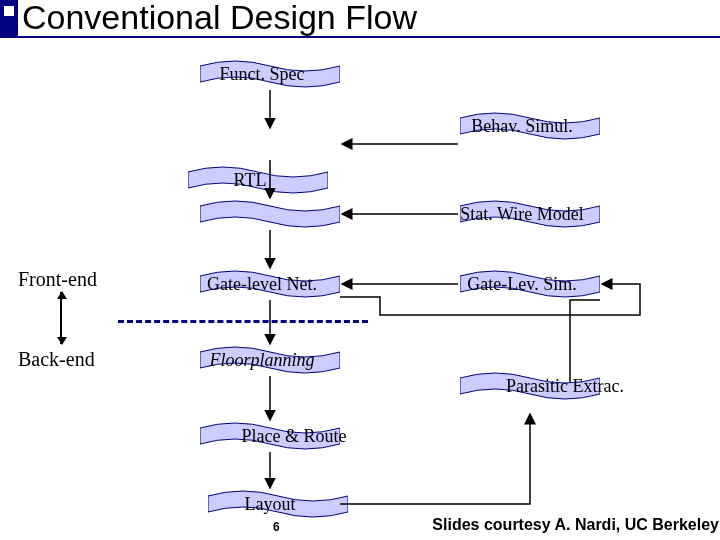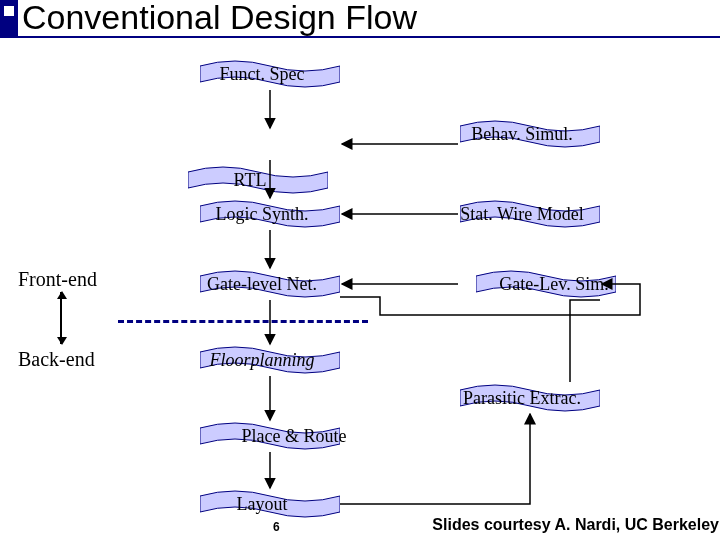--- a/index.html
+++ b/index.html
@@ -132,44 +132,44 @@
 <div class="divider" style="left:118px; top:320px; width:250px;"></div>
 
 <div class="node" style="left:200px; top:60px;"><svg viewBox="0 0 140 28">
       <path d="M0 6 Q35 -4 70 6 Q105 16 140 6 L140 22 Q105 32 70 22 Q35 12 0 22 Z" fill="#ccccff" stroke="#000080" stroke-width="1"></path>
     </svg><span>Funct. Spec</span></div>
 <div class="node" style="left:188px; top:130px;margin-top:36px;"><svg viewBox="0 0 140 28">
       <path d="M0 6 Q35 -4 70 6 Q105 16 140 6 L140 22 Q105 32 70 22 Q35 12 0 22 Z" fill="#ccccff" stroke="#000080" stroke-width="1"></path>
     </svg><span>RTL</span></div>
 <div class="node" style="left:200px; top:200px;"><svg viewBox="0 0 140 28">
       <path d="M0 6 Q35 -4 70 6 Q105 16 140 6 L140 22 Q105 32 70 22 Q35 12 0 22 Z" fill="#ccccff" stroke="#000080" stroke-width="1"></path>
-    </svg><span>Logic Synth.</span></div>
+    </svg></div>
 <div class="node" style="left:200px; top:270px;"><svg viewBox="0 0 140 28">
       <path d="M0 6 Q35 -4 70 6 Q105 16 140 6 L140 22 Q105 32 70 22 Q35 12 0 22 Z" fill="#ccccff" stroke="#000080" stroke-width="1"></path>
     </svg><span>Gate-level Net.</span></div>
 <div class="node" style="left:200px; top:346px;font-style:italic;"><svg viewBox="0 0 140 28">
       <path d="M0 6 Q35 -4 70 6 Q105 16 140 6 L140 22 Q105 32 70 22 Q35 12 0 22 Z" fill="#ccccff" stroke="#000080" stroke-width="1"></path>
     </svg><span>Floorplanning</span></div>
 <div class="node" style="left:200px; top:422px;padding-left:32px;"><svg viewBox="0 0 140 28">
       <path d="M0 6 Q35 -4 70 6 Q105 16 140 6 L140 22 Q105 32 70 22 Q35 12 0 22 Z" fill="#ccccff" stroke="#000080" stroke-width="1"></path>
     </svg><span>Place &amp; Route</span></div>
-<div class="node" style="left:200px; top:490px;"><svg viewBox="0 0 140 28">
+<div class="node" style="left:208px; top:490px;"><svg viewBox="0 0 140 28">
       <path d="M0 6 Q35 -4 70 6 Q105 16 140 6 L140 22 Q105 32 70 22 Q35 12 0 22 Z" fill="#ccccff" stroke="#000080" stroke-width="1"></path>
     </svg><span>Layout</span></div>
 
-<div class="node" style="left:460px; top:120px;"><svg viewBox="0 0 140 28">
+<div class="node" style="left:460px; top:112px;"><svg viewBox="0 0 140 28">
       <path d="M0 6 Q35 -4 70 6 Q105 16 140 6 L140 22 Q105 32 70 22 Q35 12 0 22 Z" fill="#ccccff" stroke="#000080" stroke-width="1"></path>
     </svg><span>Behav. Simul.</span></div>
 <div class="node" style="left:460px; top:200px;"><svg viewBox="0 0 140 28">
       <path d="M0 6 Q35 -4 70 6 Q105 16 140 6 L140 22 Q105 32 70 22 Q35 12 0 22 Z" fill="#ccccff" stroke="#000080" stroke-width="1"></path>
     </svg><span>Stat. Wire Model</span></div>
-<div class="node" style="left:476px; top:270px;padding-left:16px;"><svg viewBox="0 0 140 28">
+<div class="node" style="left:460px; top:270px;"><svg viewBox="0 0 140 28">
       <path d="M0 6 Q35 -4 70 6 Q105 16 140 6 L140 22 Q105 32 70 22 Q35 12 0 22 Z" fill="#ccccff" stroke="#000080" stroke-width="1"></path>
     </svg><span>Gate-Lev. Sim.</span></div>
-<div class="node" style="left:460px; top:384px;"><svg viewBox="0 0 140 28">
+<div class="node" style="left:460px; top:372px;padding-left:43px;"><svg viewBox="0 0 140 28">
       <path d="M0 6 Q35 -4 70 6 Q105 16 140 6 L140 22 Q105 32 70 22 Q35 12 0 22 Z" fill="#ccccff" stroke="#000080" stroke-width="1"></path>
     </svg><span>Parasitic Extrac.</span></div>
 
 <svg class="connectors">
   <defs>
     <marker id="ah" markerWidth="8" markerHeight="8" refX="7" refY="4" orient="auto">
       <path d="M0 0 L8 4 L0 8 Z" fill="#000"></path>
     </marker>
   </defs>
 

